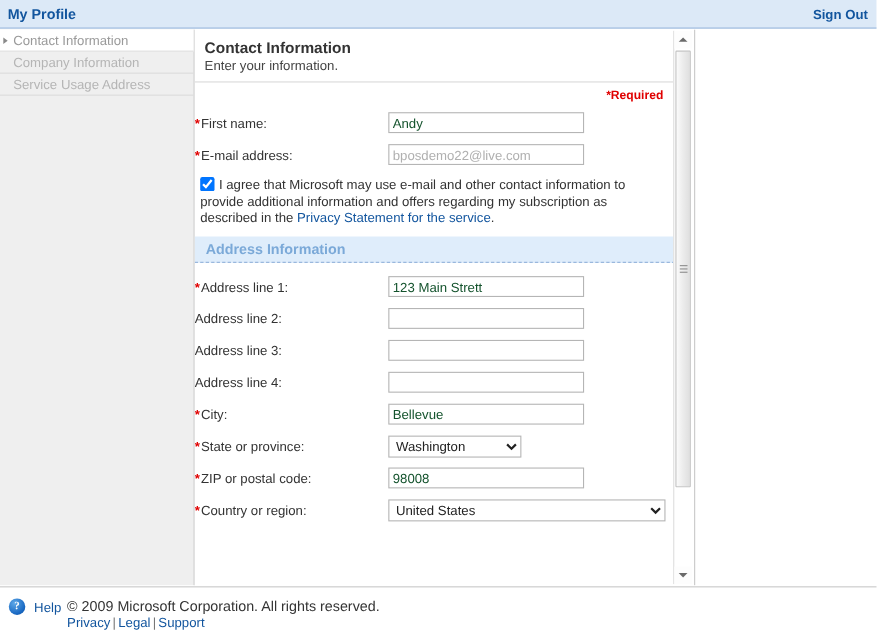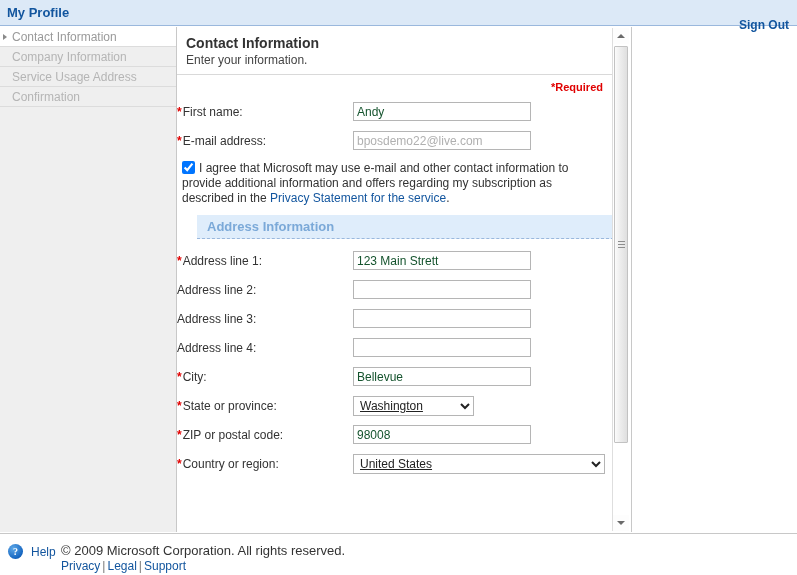--- a/index.html
+++ b/index.html
@@ -32,21 +32,21 @@
   #topbar .app-title {
     position: absolute;
     left: 7px; top: 5px;
     font-size: 13px;
     font-weight: bold;
     color: #12559e;
     letter-spacing: 0;
   }
   #topbar .signout {
     position: absolute;
-    right: 8px; top: 18px;
+    right: 8px; top: 6px;
     font-size: 12px;
     font-weight: bold;
     color: #12559e;
     text-decoration: none;
     cursor: pointer;
   }
 
   
   #sidebar {
     position: absolute;
@@ -158,21 +158,20 @@
   }
   .sel {
     height: 20px;
     box-sizing: border-box;
     border: 1px solid #b5b5b5;
     background: #ffffff;
     font-family: "Liberation Sans", sans-serif;
     font-size: 12px;
     color: #222222;
     padding: 0 2px;
-    text-decoration: underline;
   }
   .sel.state { width: 121px; }
   .sel.country { width: 252px; }
 
   
   .consent {
     margin: 6px 0 0 0;
     padding: 0 10px 9px 5px;
     font-size: 12px;
     color: #333333;
@@ -190,21 +189,20 @@
   }
 
   
   .section-band {
     background: #dfedfb;
     border-bottom: 1px dashed #9ab8dd;
     padding: 4px 0 4px 10px;
     font-size: 13px;
     font-weight: bold;
     color: #7ba9d8;
-    margin-left: 20px;
   }
 
   
   #scrollbar {
     position: absolute;
     left: 612px; top: 28px;
     width: 17px;
     height: 503px;
     background: #ffffff;
     border-left: 1px solid #dedede;
@@ -327,23 +325,20 @@
   <div class="nav-item active">
     <span class="marker"></span>
     <span>Contact Information</span>
   </div>
   <div class="nav-item">
     <span>Company Information</span>
   </div>
   <div class="nav-item">
     <span>Service Usage Address</span>
   </div>
-  <div class="nav-item">
-    <span>Confirmation</span>
-  </div>
 </div>
 
 <div id="panel">
   <div id="panel-inner">
 
     <div class="page-head">
       <h1>Contact Information</h1>
       <div class="subtitle">Enter your information.</div>
     </div>
 

